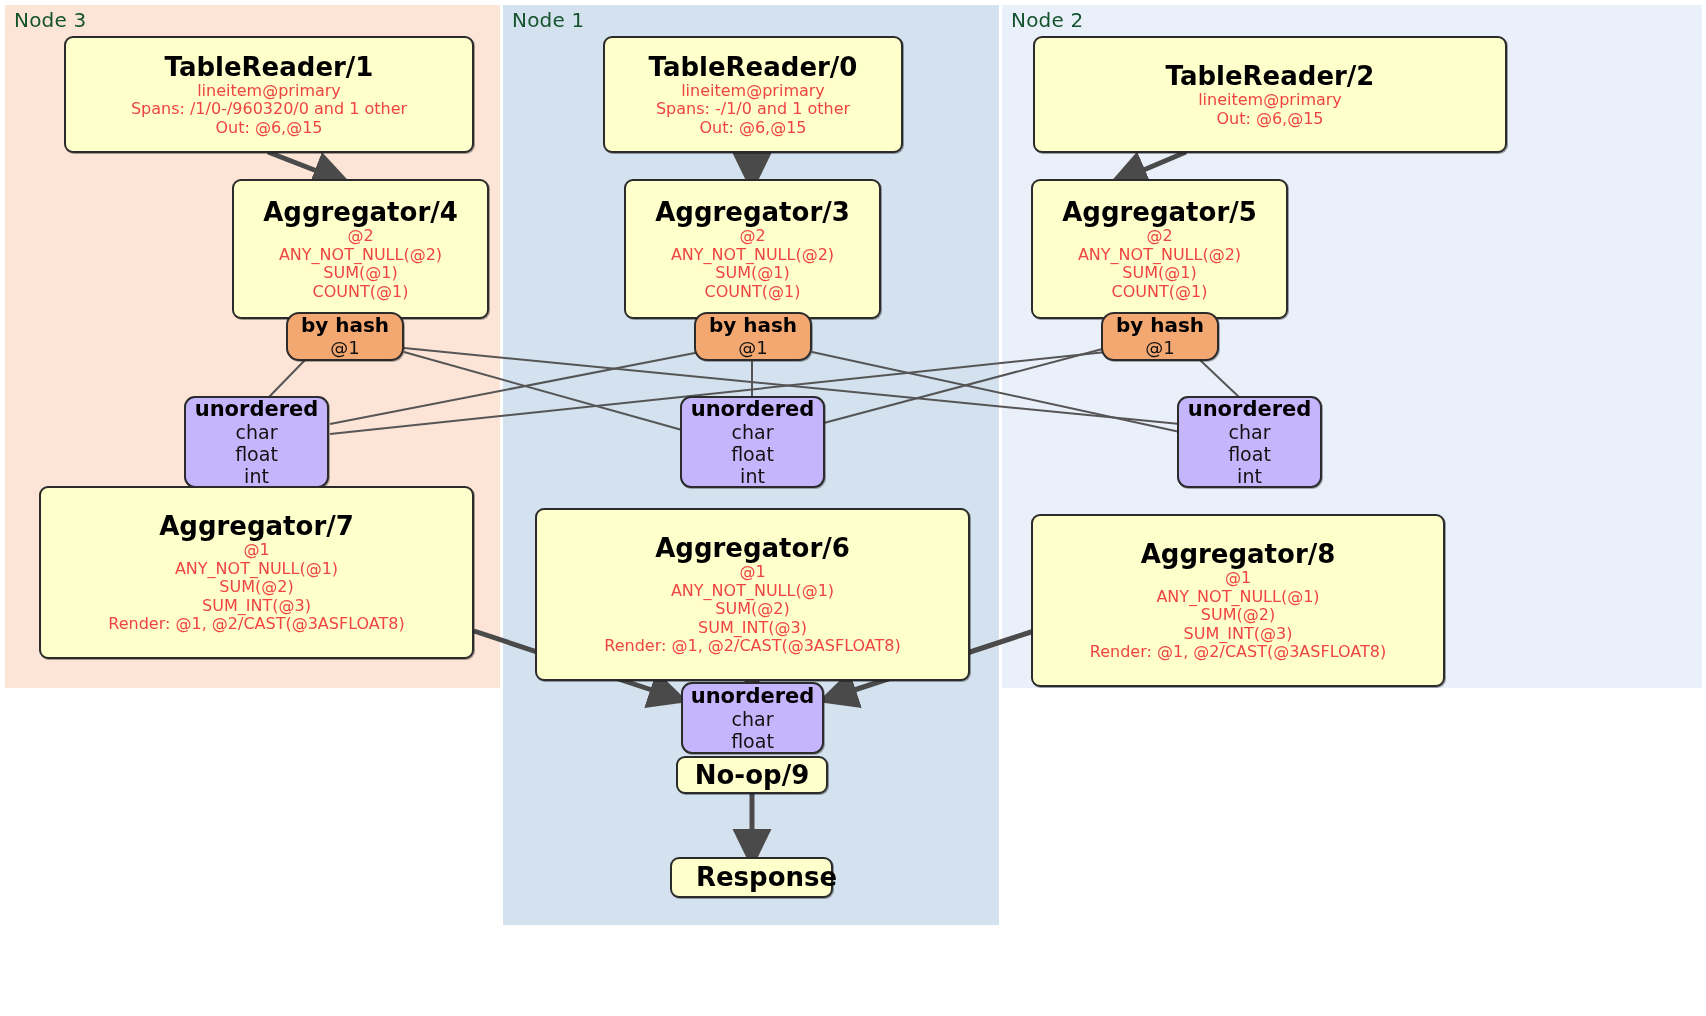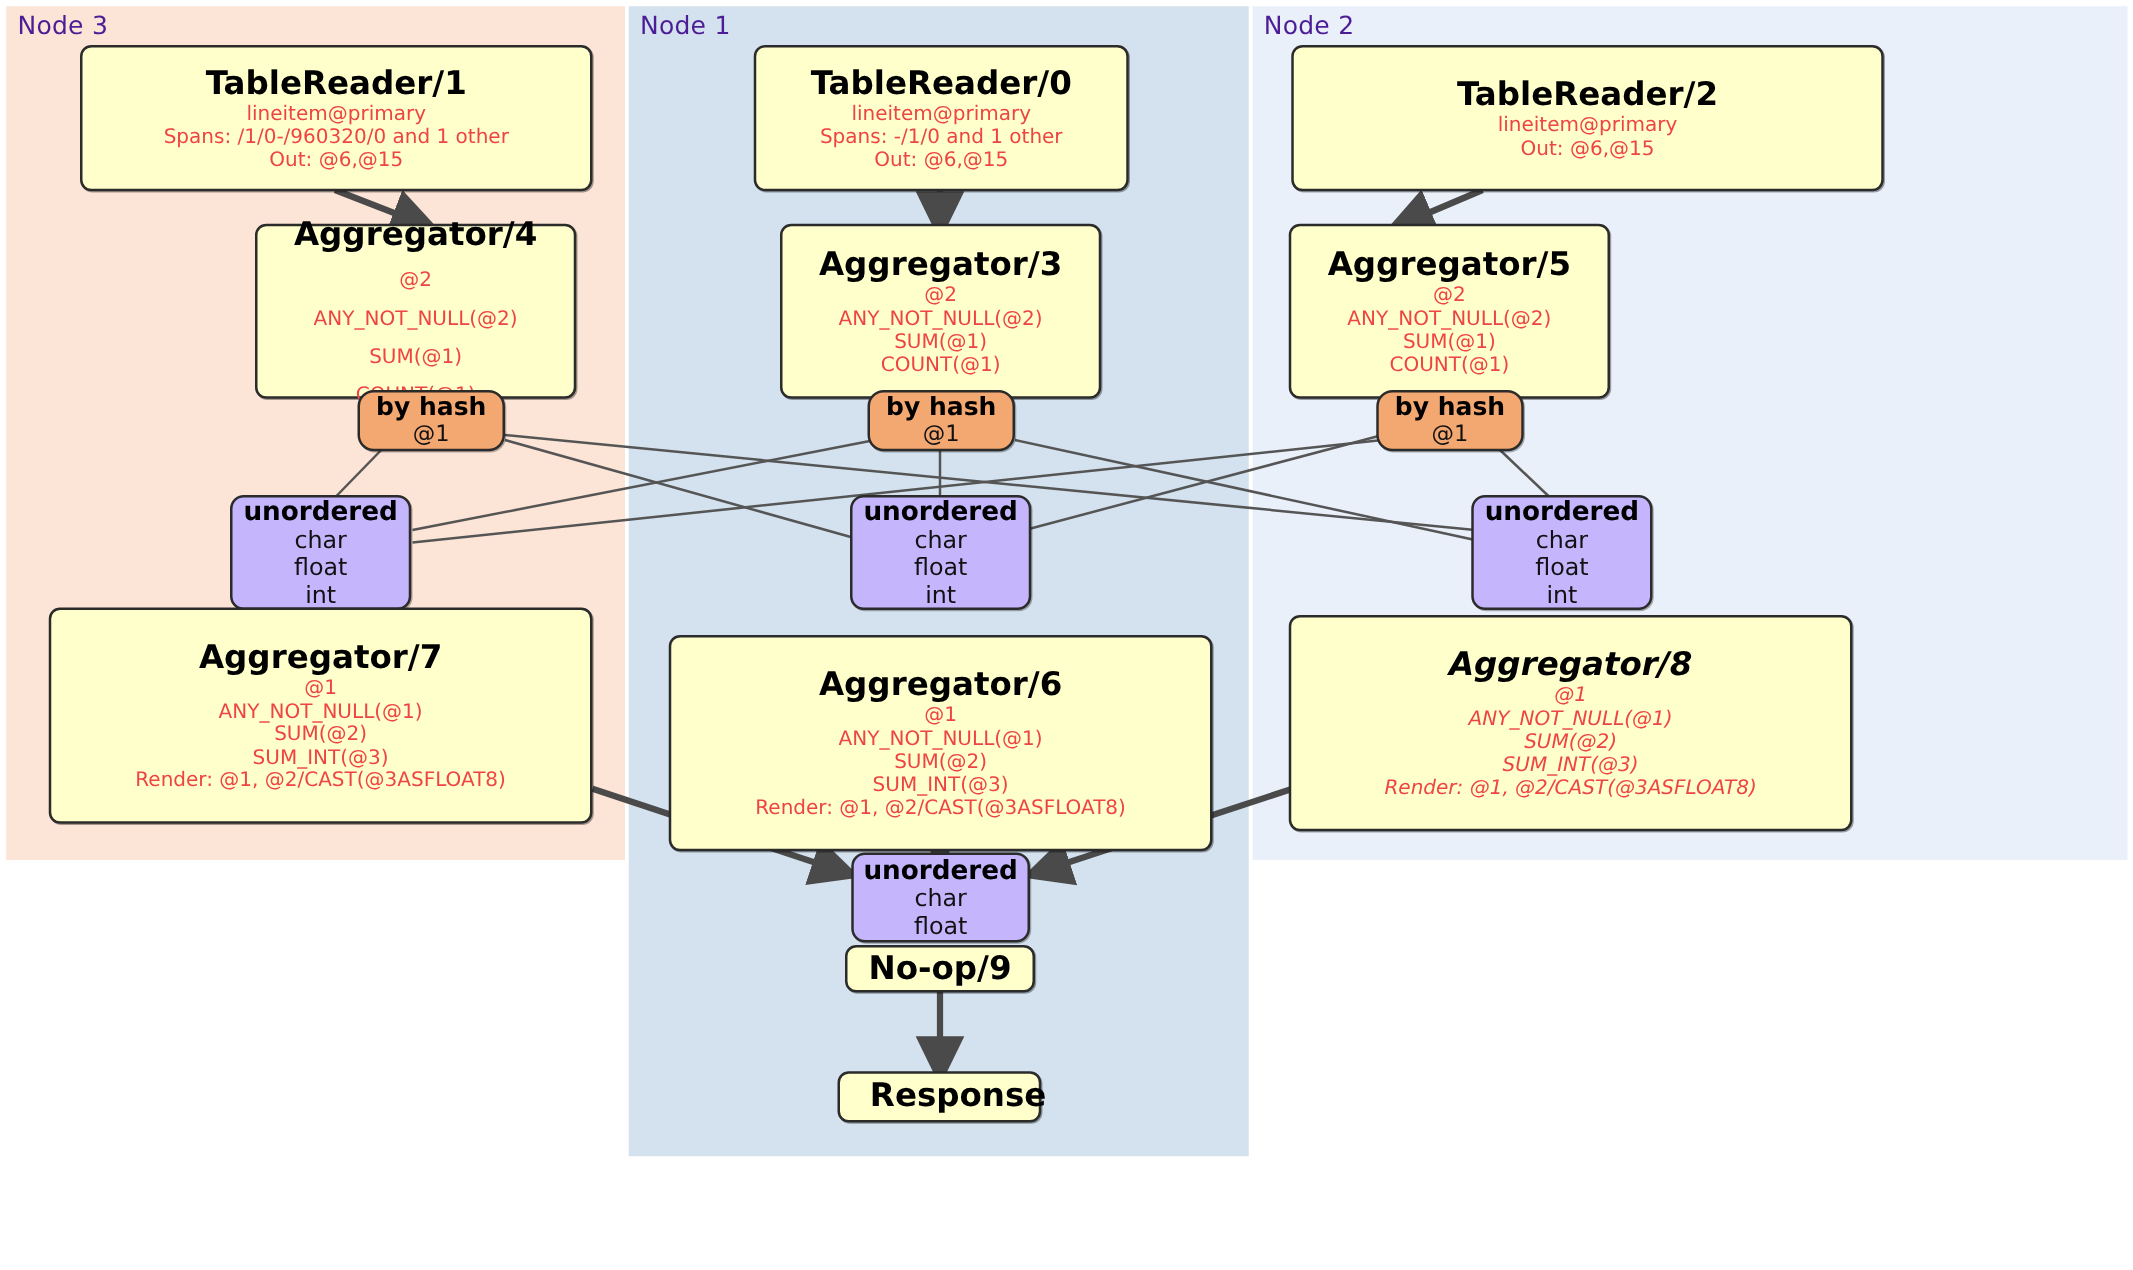--- a/index.html
+++ b/index.html
@@ -9,21 +9,21 @@
     font-family:"DejaVu Sans","Liberation Sans",sans-serif;
     overflow:hidden;
     position:relative;
   }
   #stage{position:absolute;left:0;top:0;width:1706px;height:1016px;}
 
   
   .panel{position:absolute;box-sizing:border-box;}
   .panel-label{
     position:absolute;left:10px;top:6px;
-    font-size:20px;color:#4c1d95;letter-spacing:.2px;
+    font-size:20px;color:#14532d;letter-spacing:.2px;
     white-space:nowrap;
   }
 
   
   .box{
     position:absolute;box-sizing:border-box;
     display:flex;flex-direction:column;align-items:center;justify-content:center;
     line-height:1.16;
     white-space:nowrap;
   }
@@ -122,21 +122,21 @@
     <div class="l">Spans: -/1/0 and 1 other</div>
     <div class="l">Out: @6,@15</div>
   </div>
 
   <div class="box proc" style="left:1033px;top:36px;width:474px;height:117px;">
     <div class="t">TableReader/2</div>
     <div class="l">lineitem@primary</div>
     <div class="l">Out: @6,@15</div>
   </div>
 
-  <div class="box proc" style="left:204px;top:179px;width:257px;height:140px;gap:12px;">
+  <div class="box proc" style="left:232px;top:179px;width:257px;height:140px;">
     <div class="t">Aggregator/4</div>
     <div class="l">@2</div>
     <div class="l">ANY_NOT_NULL(@2)</div>
     <div class="l">SUM(@1)</div>
     <div class="l">COUNT(@1)</div>
   </div>
 
   <div class="box proc" style="left:624px;top:179px;width:257px;height:140px;">
     <div class="t">Aggregator/3</div>
     <div class="l">@2</div>
@@ -200,21 +200,21 @@
 
   <div class="box proc" style="left:535px;top:508px;width:435px;height:173px;">
     <div class="t">Aggregator/6</div>
     <div class="l">@1</div>
     <div class="l">ANY_NOT_NULL(@1)</div>
     <div class="l">SUM(@2)</div>
     <div class="l">SUM_INT(@3)</div>
     <div class="l">Render: @1, @2/CAST(@3ASFLOAT8)</div>
   </div>
 
-  <div class="box proc" style="left:1031px;top:492px;width:451px;height:173px;font-style:italic;">
+  <div class="box proc" style="left:1031px;top:514px;width:414px;height:173px;">
     <div class="t">Aggregator/8</div>
     <div class="l">@1</div>
     <div class="l">ANY_NOT_NULL(@1)</div>
     <div class="l">SUM(@2)</div>
     <div class="l">SUM_INT(@3)</div>
     <div class="l">Render: @1, @2/CAST(@3ASFLOAT8)</div>
   </div>
 
   <div class="box sync" style="left:681px;top:682px;width:143px;height:72px;">
     <div class="t">unordered</div>

